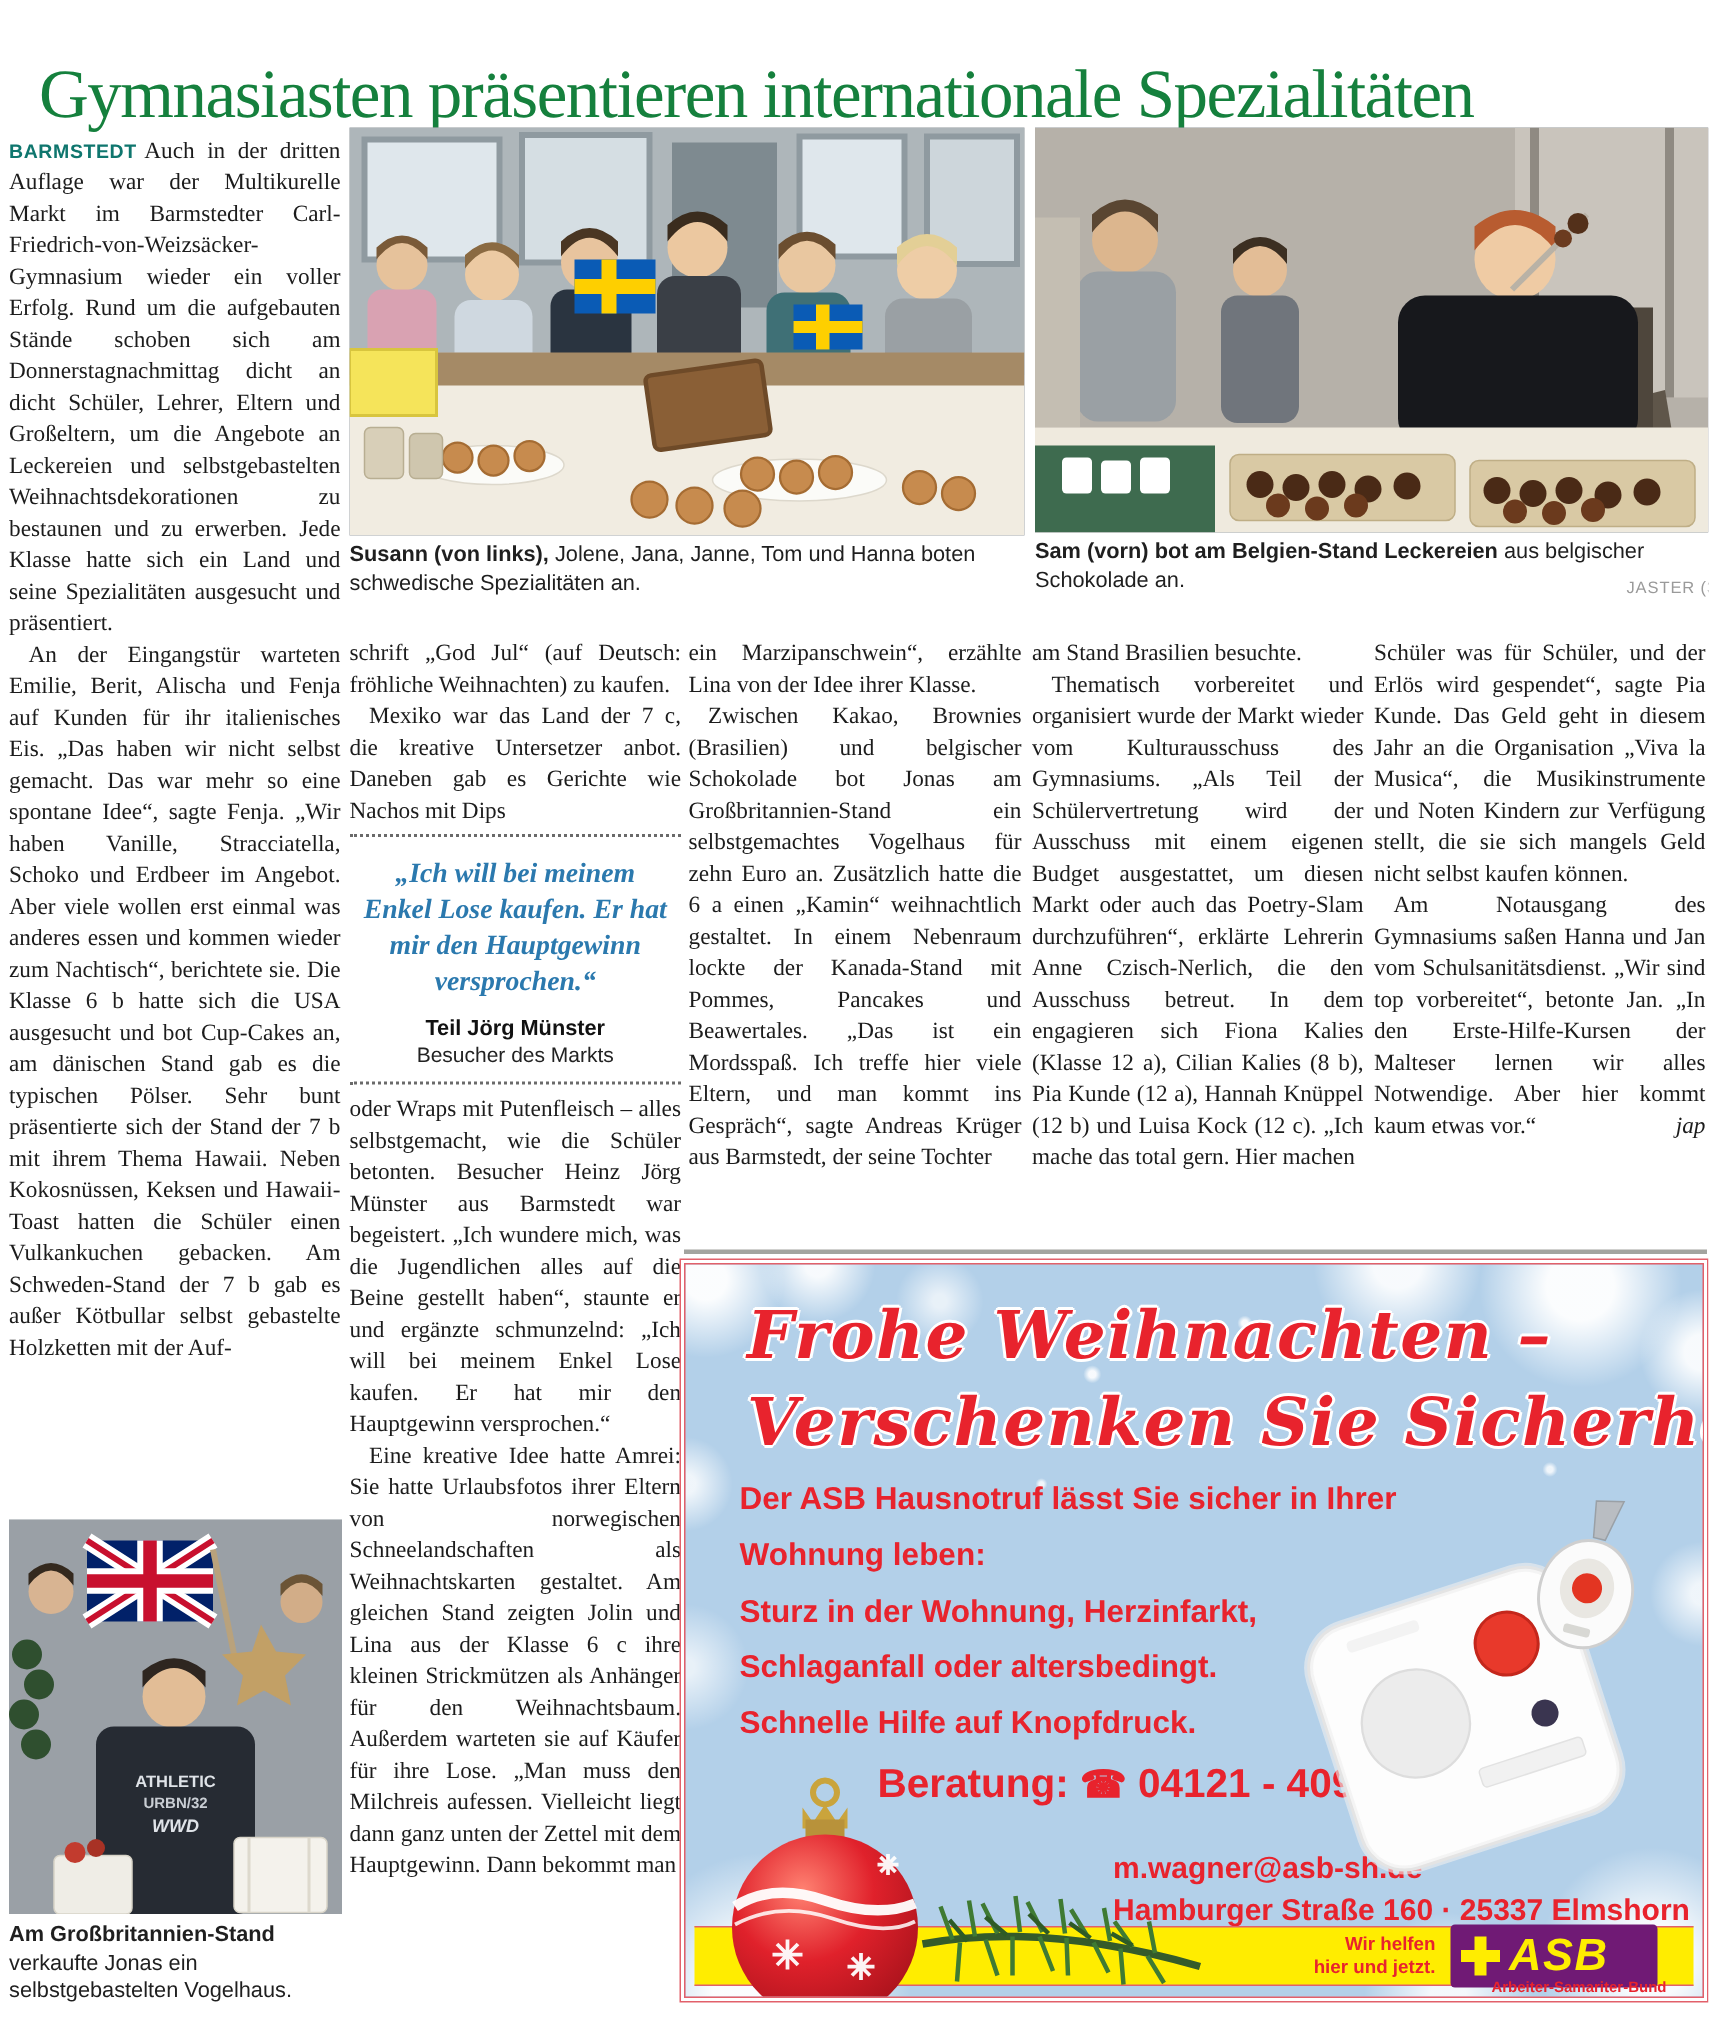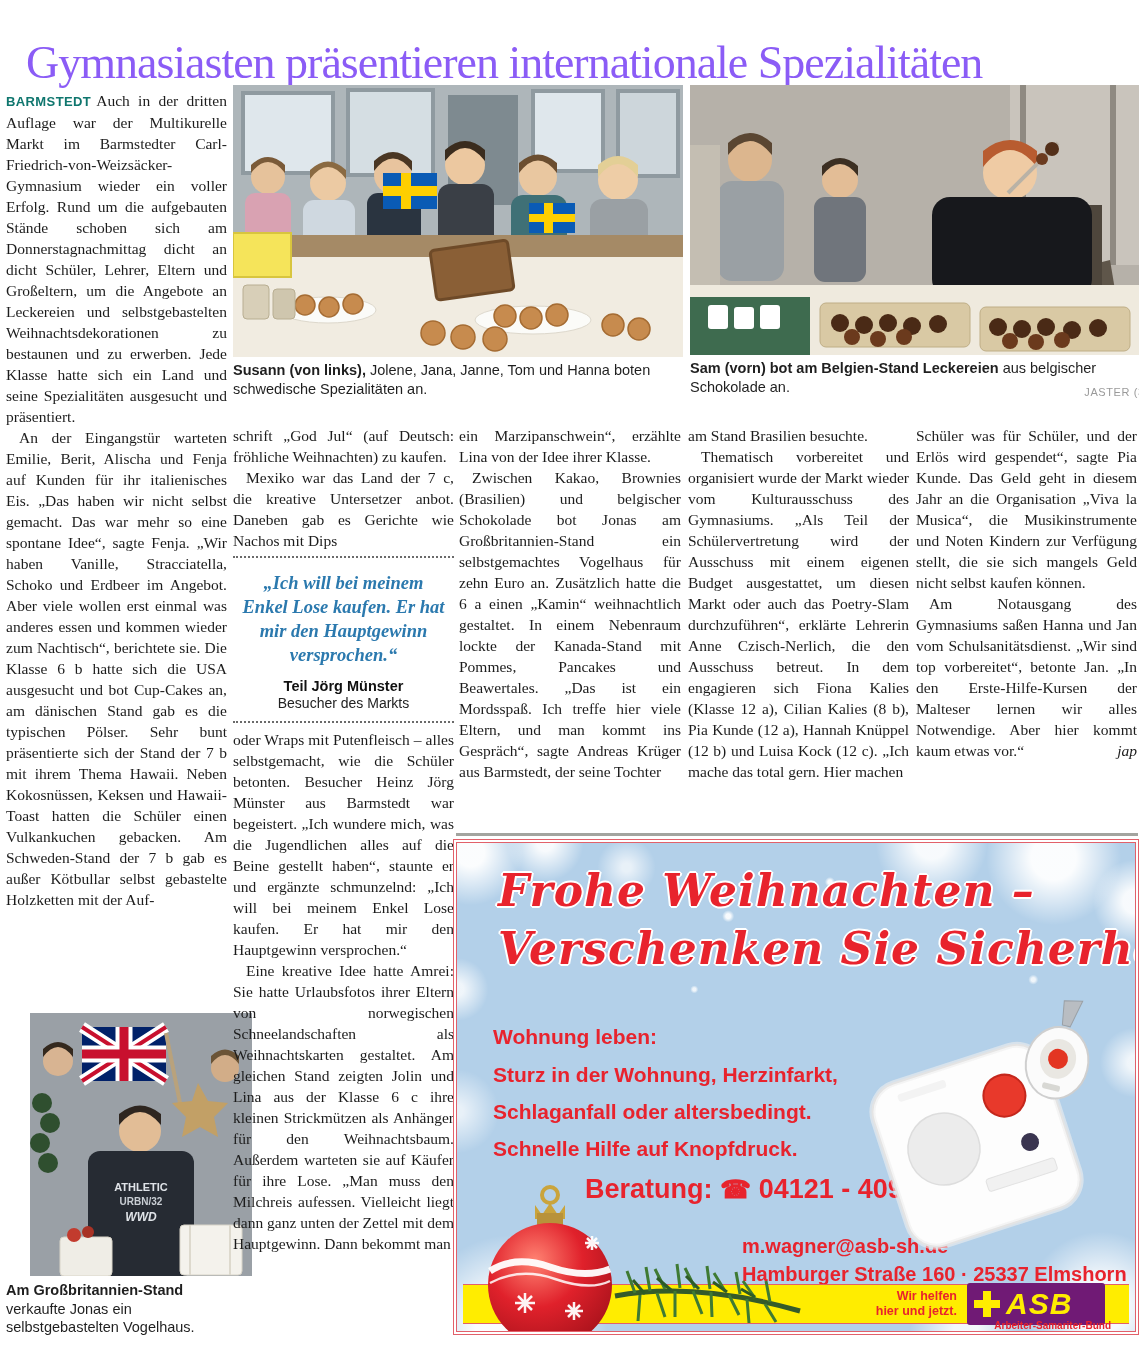--- a/index.html
+++ b/index.html
@@ -2,21 +2,21 @@
 <html lang="de"><head>
 <meta charset="utf-8">
 <style>
   html,body{margin:0;padding:0;background:#fff;}
   body{width:1139px;height:1348px;overflow:hidden;position:relative;
        font-family:"Liberation Serif",serif;-webkit-font-smoothing:antialiased;}
   .abs{position:absolute;}
 
   
   #headline{left:26px;top:6px;width:1110px;font:400 46px/1.15 "Liberation Serif",serif;
-            color:#8b5cf6;letter-spacing:-1px;white-space:nowrap;}
+            color:#15803d;letter-spacing:-1px;white-space:nowrap;}
 
   
   .col{position:absolute;font:15.5px/21px "Liberation Serif",serif;color:#1c1c1c;
        text-align:justify;hyphens:auto;-webkit-hyphens:auto;}
   .col p{margin:0;}
   .col p.ind{text-indent:13px;}
   .dateline{font:700 13px/21px "Liberation Sans",sans-serif;letter-spacing:.4px;margin-right:5px;color:#0f766e;}
   .author{float:right;font-style:italic;}
 
   #col1{left:6px;  top:90px; width:221px;height:918px;}
@@ -37,21 +37,21 @@
   .photo svg{display:block;}
   .caption{position:absolute;font:14.5px/18.5px "Liberation Sans",sans-serif;color:#1f1f1f;}
   .cap-b{font-weight:700;}
   .credit{position:absolute;right:2px;bottom:0;font:11px/13px "Liberation Sans",sans-serif;
           color:#9a9a9a;letter-spacing:.6px;}
 
   #photo1{left:233px;top:85px;width:450px;height:272px;}
   #caption1{left:233px;top:361px;width:450px;}
   #photo2{left:690px;top:85px;width:449px;height:270px;}
   #caption2{left:690px;top:359px;width:449px;height:40px;padding-right:12px;}
-  #photo3{left:6px;top:1013px;width:222px;height:263px;margin-left:24px;}
+  #photo3{left:6px;top:1013px;width:222px;height:263px;}
   #caption3{left:6px;top:1281px;width:222px;}
 
   
   #ad-rule{left:456px;top:833px;width:682px;height:3px;background:#a3a49f;}
   #ad{left:456px;top:842px;width:678px;height:488px;overflow:hidden;
       border:1px solid #e2606a;outline:1px solid #e2606a;outline-offset:2px;
       background-color:#b3d0e9;
       background-image:
         radial-gradient(circle 70px at 2% 2%, rgba(255,255,255,.95) 20%, rgba(255,255,255,0) 75%),
         radial-gradient(circle 55px at 13% 0%, rgba(255,255,255,.9) 15%, rgba(255,255,255,0) 70%),
@@ -316,20 +316,21 @@
 
 <div id="col5" class="col">
   <p>Schüler was für Schüler, und der Erlös wird gespendet“, sagte Pia Kunde. Das Geld geht in diesem Jahr an die Organisation „Viva la Musica“, die Musikinstrumente und Noten Kindern zur Verfügung stellt, die sie sich mangels Geld nicht selbst kaufen können.</p>
   <p class="ind"><span>Am Notausgang des Gymnasiums saßen Hanna und Jan vom Schulsanitätsdienst. „Wir sind top vorbereitet“, betonte Jan. „In den Erste-Hilfe-Kursen der Malteser lernen wir alles Notwendige. Aber hier kommt kaum etwas vor.“</span><span class="author">jap</span></p>
 </div>
 
 <div id="ad-rule" class="abs"></div>
 <div id="ad" class="abs">
   <div id="ad-head1" class="ad-head">Frohe Weihnachten –</div>
   <div id="ad-head2" class="ad-head">Verschenken Sie Sicherheit!</div>
+  <div id="ad-l1" class="ad-line">Der ASB Hausnotruf lässt Sie sicher in Ihrer</div>
   <div id="ad-l2" class="ad-line">Wohnung leben:</div>
   <div id="ad-l3" class="ad-line">Sturz in der Wohnung, Herzinfarkt,</div>
   <div id="ad-l5" class="ad-line">Schnelle Hilfe auf Knopfdruck.</div>
   <div id="ad-l4" class="ad-line">Schlaganfall oder altersbedingt.</div>
   <div id="ad-phone">
     <span>Beratung:</span>
     <span class="ph-icon">☎</span>
     <span>04121 - 4094-0</span>
   </div>
   <div id="ad-email">m.wagner@asb-sh.de</div>

